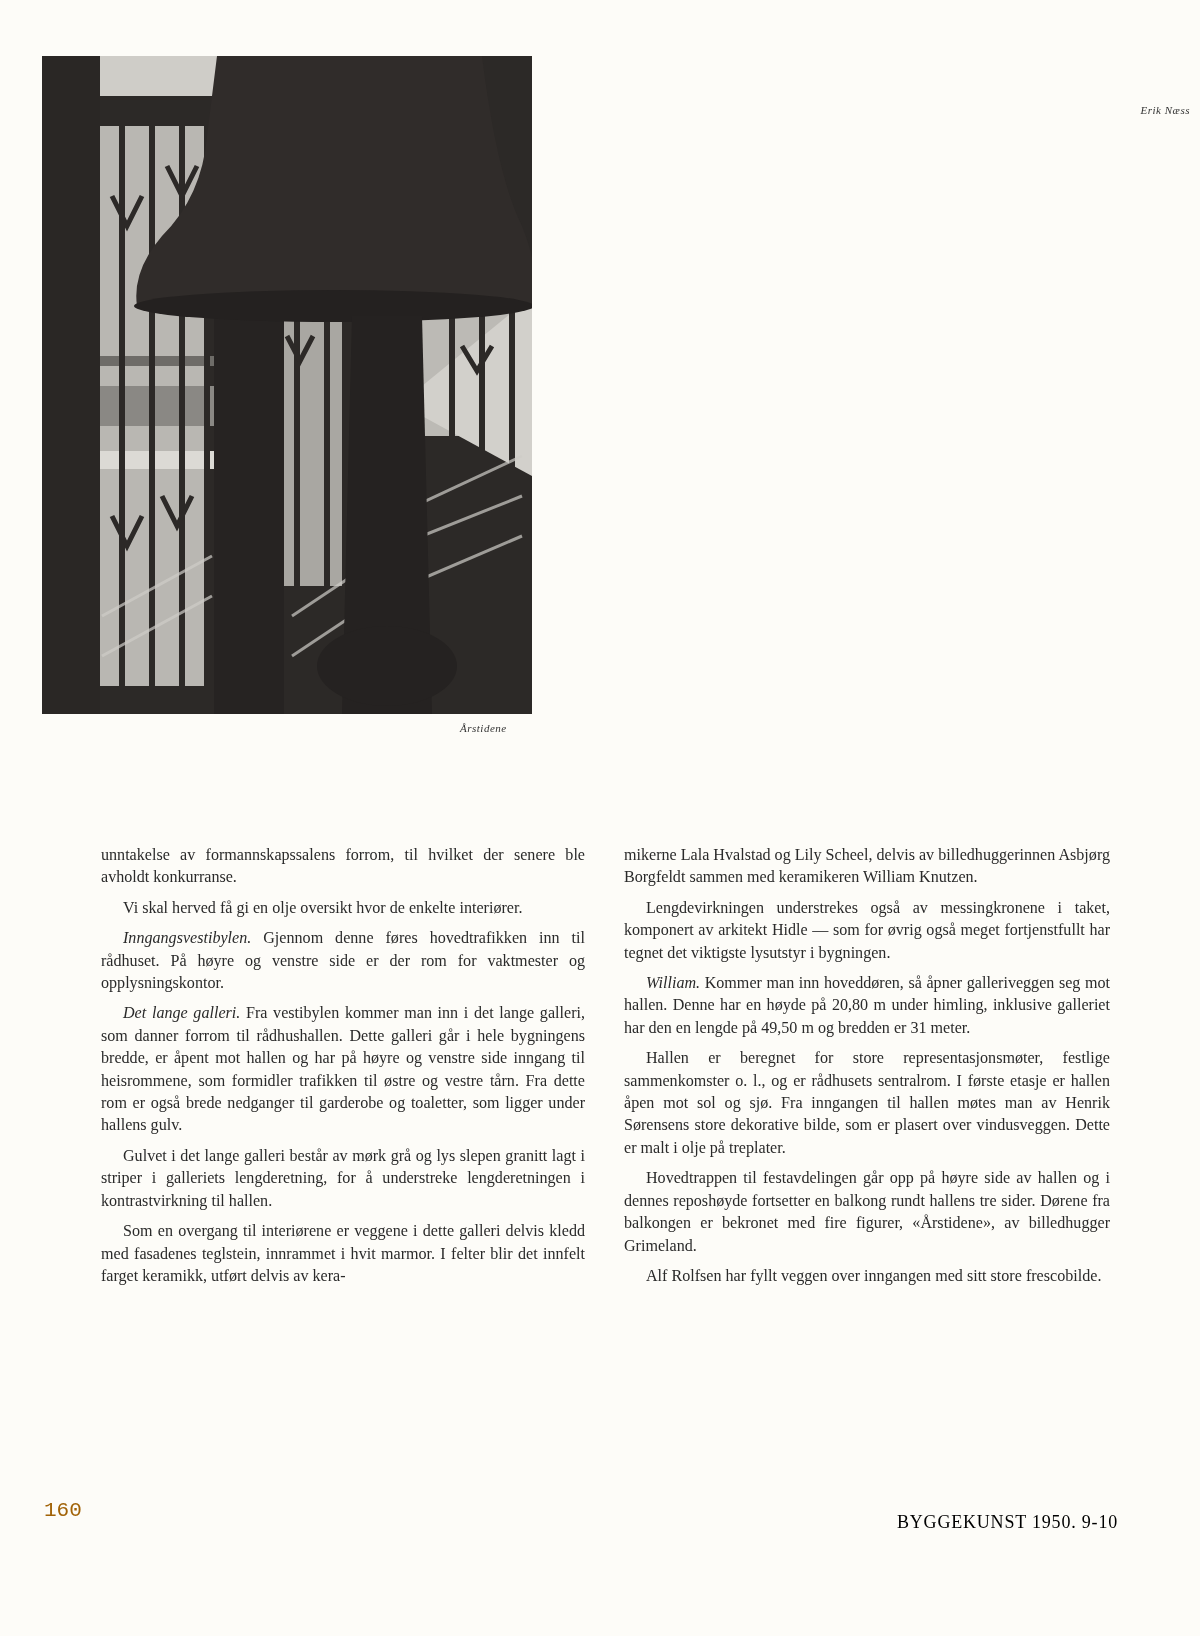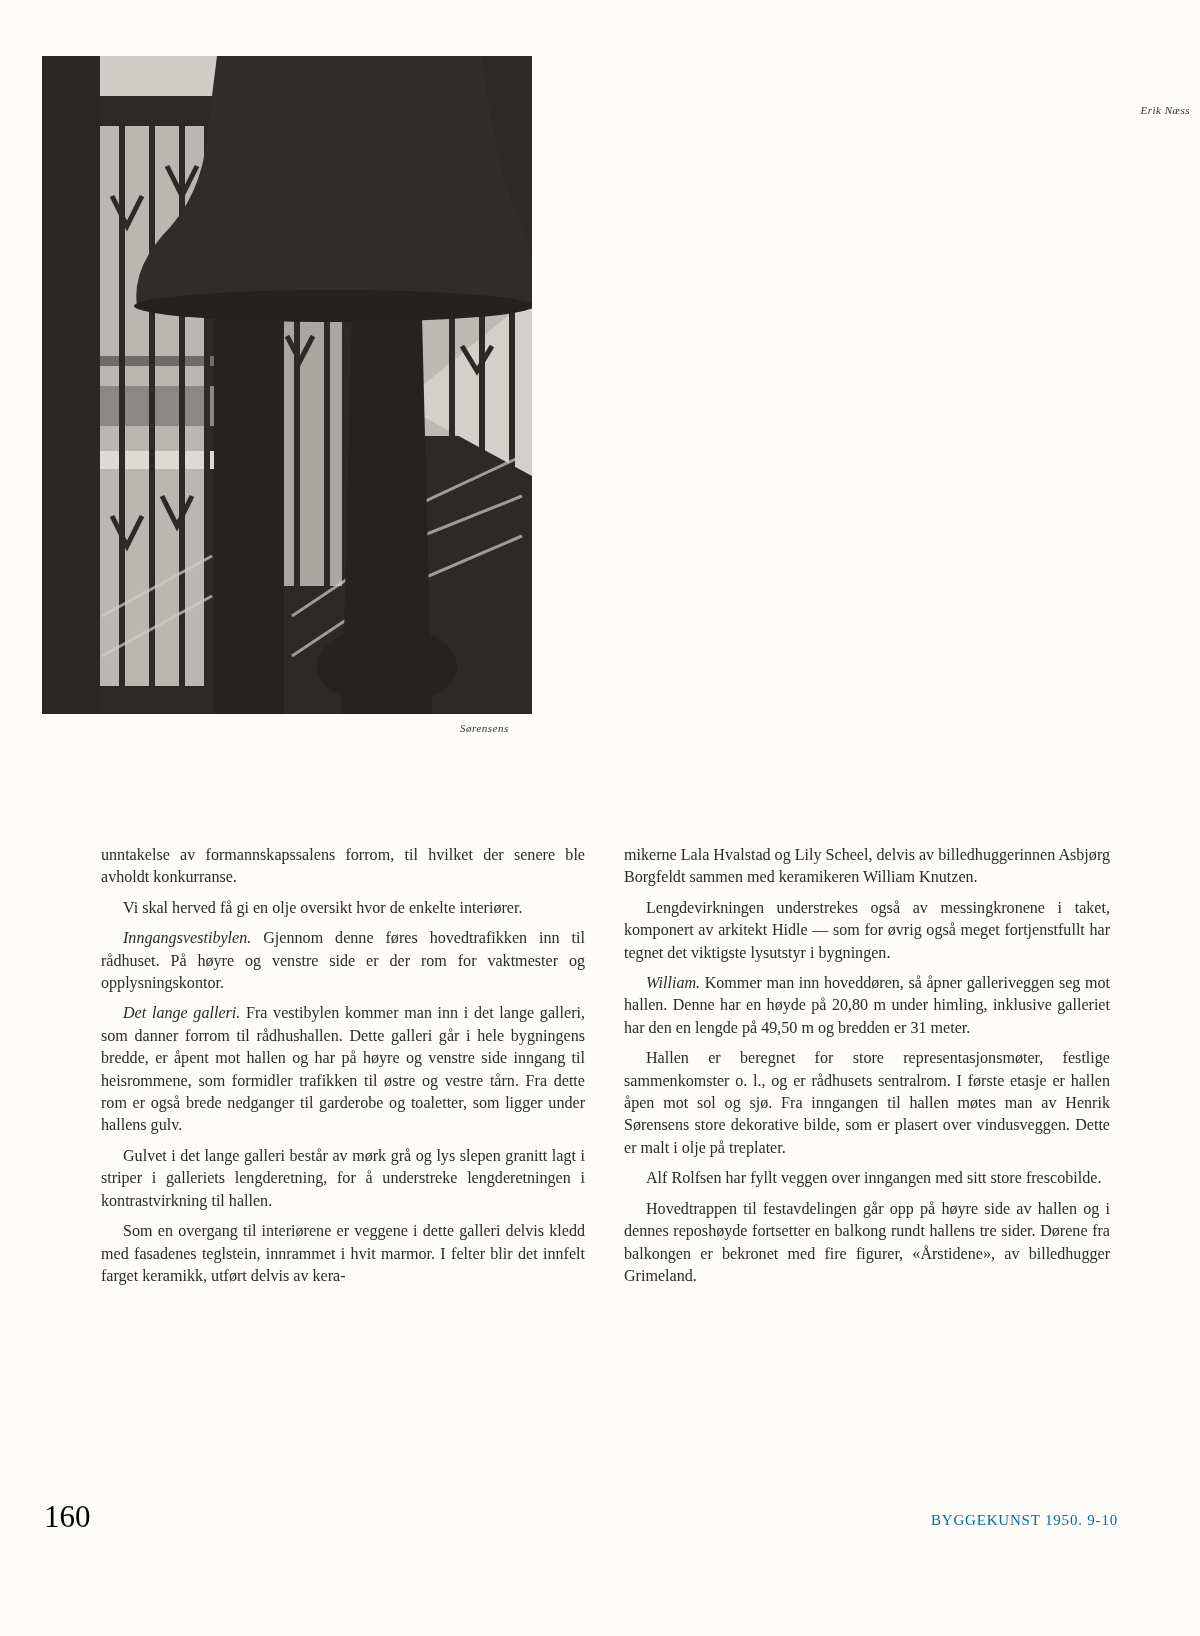--- a/index.html
+++ b/index.html
@@ -28,25 +28,25 @@
       font-size: 16.1px; line-height: 22.4px;
       text-align: justify;
     }
     .col-left { left: 93px; }
     .col-right { left: 616px; width: 502px; }
     .column p { margin: 8px; text-indent: 22px; }
     .column p.cont { text-indent: 0; }
     .column em { font-style: italic; }
     .page-number {
       position: absolute; left: 44px; top: 1499px;
-      font-family: Liberation Serif, serif; font-size: 31px; color: #000000;
+      font-family: Liberation Mono, monospace; font-size: 21px; color: #a16207;
     }
     .journal {
       position: absolute; right: 82px; top: 1512px;
-      font-size: 15px; letter-spacing: 0.8px; color: #0369a1;
+      font-size: 18px; letter-spacing: 0.8px; color: #000000;
     }
   </style>
 </head>
 <body>
 
 <div class="credit credit-top">Erik Næss</div>
 
 <div class="photo">
   <svg viewBox="0 0 490 658" preserveAspectRatio="none">
     <rect x="0" y="0" width="490" height="658" fill="#2c2927"></rect>
@@ -97,34 +97,34 @@
     <path d="M 175 0 L 440 0 Q 455 120 480 170 Q 500 220 490 250 L 95 250 Q 90 215 120 180 Q 160 140 165 80 Z" fill="#302c2a"></path>
     <ellipse cx="292" cy="250" rx="200" ry="16" fill="#242120"></ellipse>
 
     <path d="M 310 260 L 380 260 L 390 658 L 300 658 Z" fill="#252221"></path>
     <ellipse cx="345" cy="610" rx="70" ry="40" fill="#252221"></ellipse>
 
     <rect x="0" y="0" width="58" height="658" fill="#2a2725"></rect>
   </svg>
 </div>
 
-<div class="credit credit-photo">Sørensens</div>
+<div class="credit credit-photo">Årstidene</div>
 
 <div class="column col-left">
   <p class="cont">unntakelse av formannskapssalens forrom, til hvilket der senere ble avholdt konkurranse.</p>
   <p>Vi skal herved få gi en olje oversikt hvor de enkelte interiører.</p>
   <p><em>Inngangsvestibylen.</em><span> Gjennom denne føres hovedtrafikken inn til rådhuset. På høyre og venstre side er der rom for vaktmester og opplysningskontor.</span></p>
   <p><em>Det lange galleri.</em><span> Fra vestibylen kommer man inn i det lange galleri, som danner forrom til rådhushallen. Dette galleri går i hele bygningens bredde, er åpent mot hallen og har på høyre og venstre side inngang til heisrommene, som formidler trafikken til østre og vestre tårn. Fra dette rom er også brede nedganger til garderobe og toaletter, som ligger under hallens gulv.</span></p>
   <p>Gulvet i det lange galleri består av mørk grå og lys slepen granitt lagt i striper i galleriets lengderetning, for å understreke lengderetningen i kontrastvirkning til hallen.</p>
   <p>Som en overgang til interiørene er veggene i dette galleri delvis kledd med fasadenes teglstein, innrammet i hvit marmor. I felter blir det innfelt farget keramikk, utført delvis av kera-</p>
 </div>
 
 <div class="column col-right">
   <p class="cont">mikerne Lala Hvalstad og Lily Scheel, delvis av billedhuggerinnen Asbjørg Borgfeldt sammen med keramikeren William Knutzen.</p>
   <p>Lengdevirkningen understrekes også av messingkronene i taket, komponert av arkitekt Hidle — som for øvrig også meget fortjenstfullt har tegnet det viktigste lysutstyr i bygningen.</p>
   <p><em>William.</em><span> Kommer man inn hoveddøren, så åpner galleriveggen seg mot hallen. Denne har en høyde på 20,80 m under himling, inklusive galleriet har den en lengde på 49,50 m og bredden er 31 meter.</span></p>
   <p>Hallen er beregnet for store representasjonsmøter, festlige sammenkomster o. l., og er rådhusets sentralrom. I første etasje er hallen åpen mot sol og sjø. Fra inngangen til hallen møtes man av Henrik Sørensens store dekorative bilde, som er plasert over vindusveggen. Dette er malt i olje på treplater.</p>
+  <p>Hovedtrappen til festavdelingen går opp på høyre side av hallen og i dennes reposhøyde fortsetter en balkong rundt hallens tre sider. Dørene fra balkongen er bekronet med fire figurer, «Årstidene», av billedhugger Grimeland.</p>
   <p>Alf Rolfsen har fyllt veggen over inngangen med sitt store frescobilde.</p>
-  <p>Hovedtrappen til festavdelingen går opp på høyre side av hallen og i dennes reposhøyde fortsetter en balkong rundt hallens tre sider. Dørene fra balkongen er bekronet med fire figurer, «Årstidene», av billedhugger Grimeland.</p>
 </div>
 
 <div class="page-number">160</div>
 <div class="journal">BYGGEKUNST 1950. 9-10</div>
 
 </body></html>

